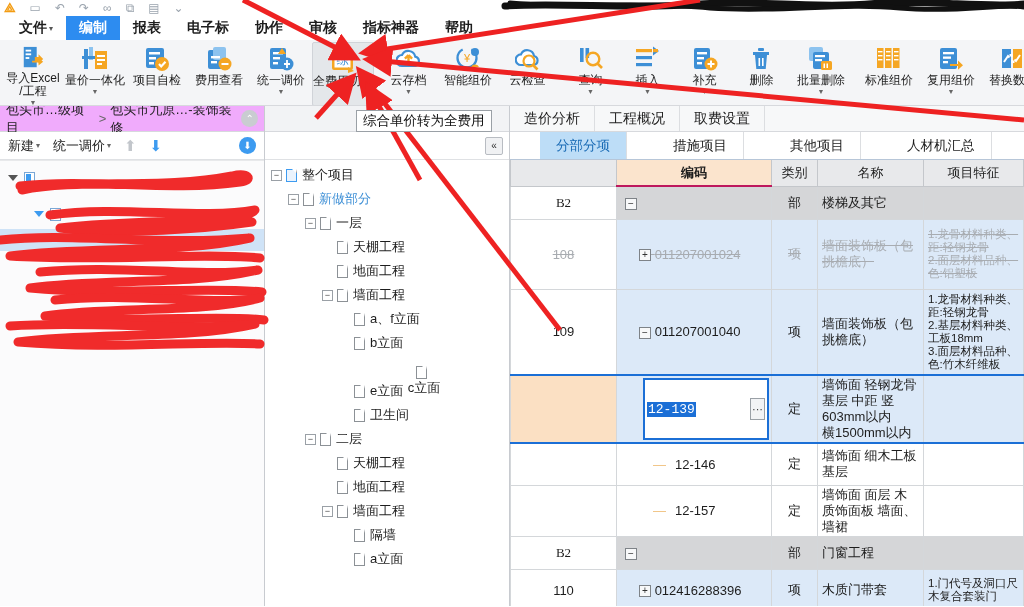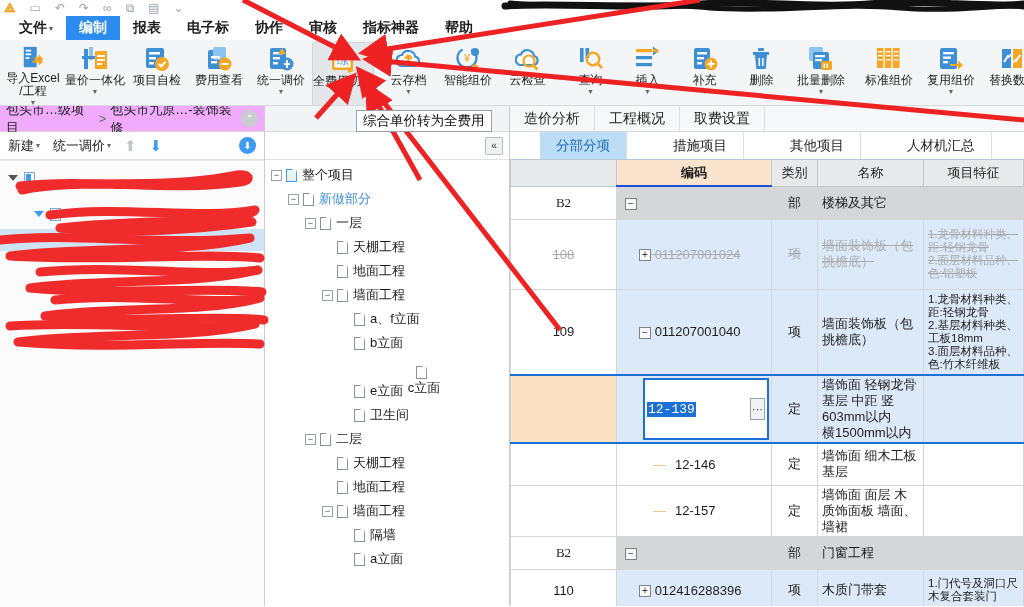--- a/index.html
+++ b/index.html
@@ -115,21 +115,21 @@
   .rp-tabs2 { height:28px; display:flex; align-items:stretch; background:#fff;
               border-bottom:1px solid #b7c6d8; font-size:13.5px; }
   .rp-tabs2 .t { padding:0 16px; display:flex; align-items:center;
                  border-right:1px solid #dcdee1; color:#1d1d1d; white-space:nowrap;margin-left:30px; }
   .rp-tabs2 .t.active { background:#bdddf7; color:#1a6bb5; }
 
   .grid { flex:1; overflow:hidden; position:relative; }
   table.g { border-collapse:collapse; table-layout:fixed; width:100%; font-size:13px; }
   table.g th { background:#e8e9eb; border:1px solid #c4c7cb; border-top:none;
                font-weight:normal; height:26px; color:#1d1d1d; padding:0 2px; }
-  table.g th.codecol { background:#fbe4cd; border-bottom:2px solid #1d4ed8;
+  table.g th.codecol { background:#fbe4cd; border-bottom:2px solid #be185d;
                        font-weight:bold; }
   table.g td { border:1px solid #d4d7da; padding:1px 4px; vertical-align:middle;
                height:33px; color:#1d1d1d; overflow:hidden; }
   tr.sect td { background:#d5d6d8; }
   tr.item td { background:#dce9f8; }
   tr.det  td { background:#fff; }
   tr.faded td { color:#a8acb1; text-decoration:line-through; }
   td.rn { width:32px; text-align:center; background:#fff !important; color:#222; }
   tr.sect td.rn { background:#fff !important;font-family:Liberation Serif, serif; }
   td.rn.faded-n { text-decoration:line-through; }

